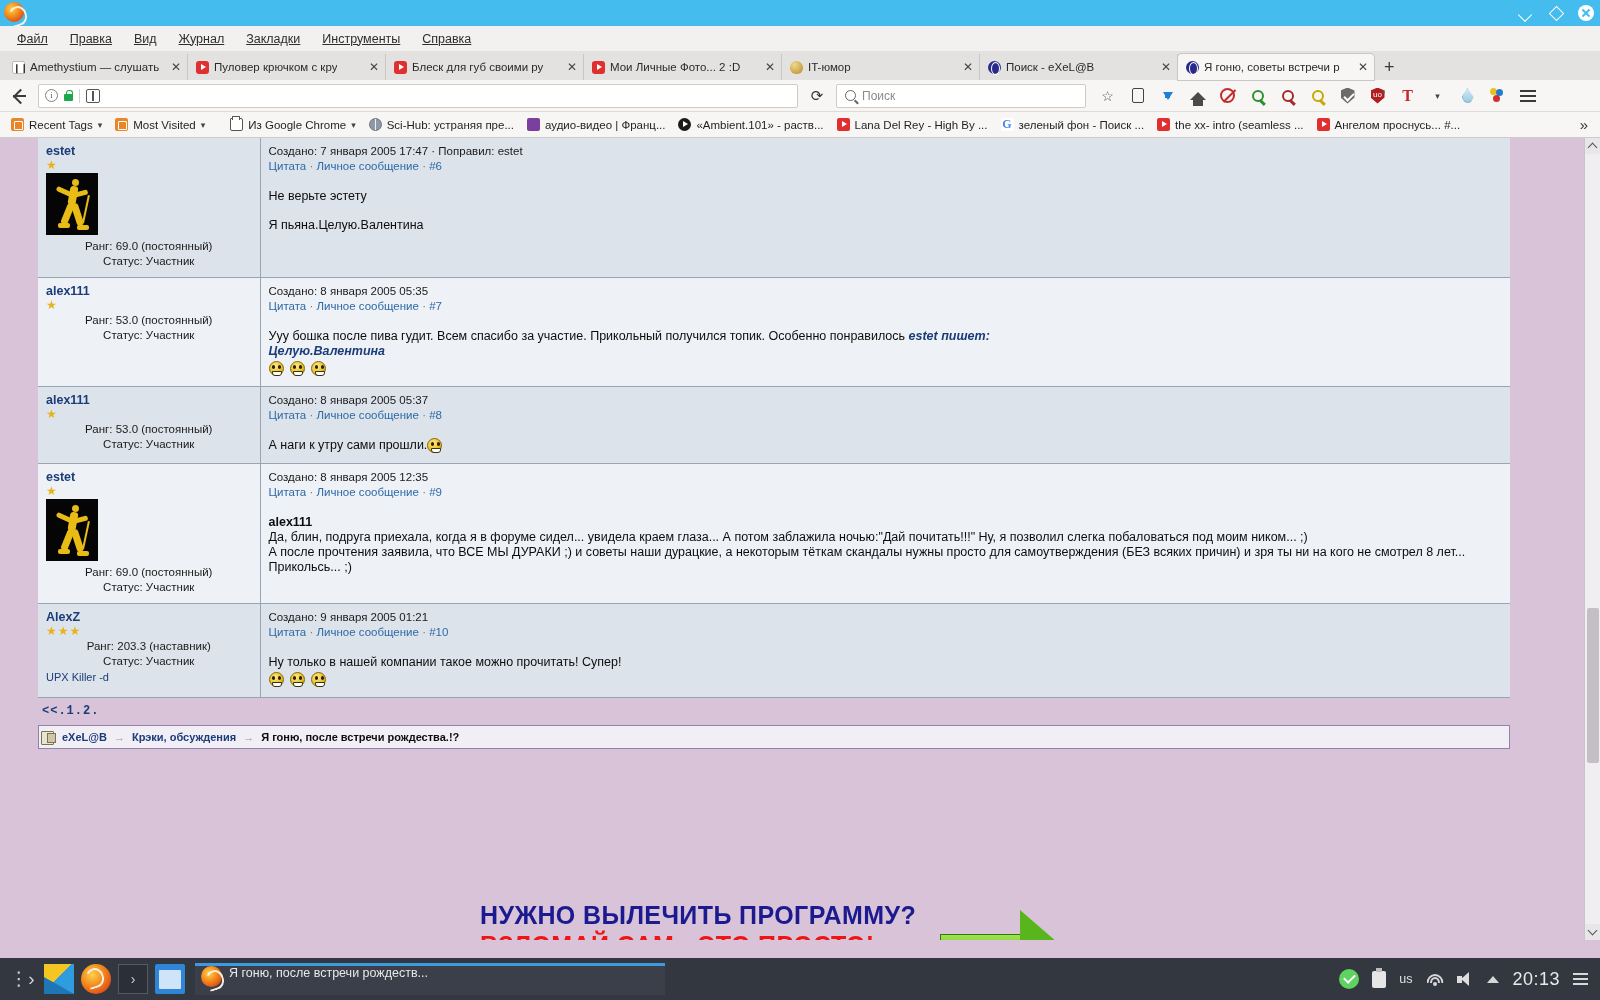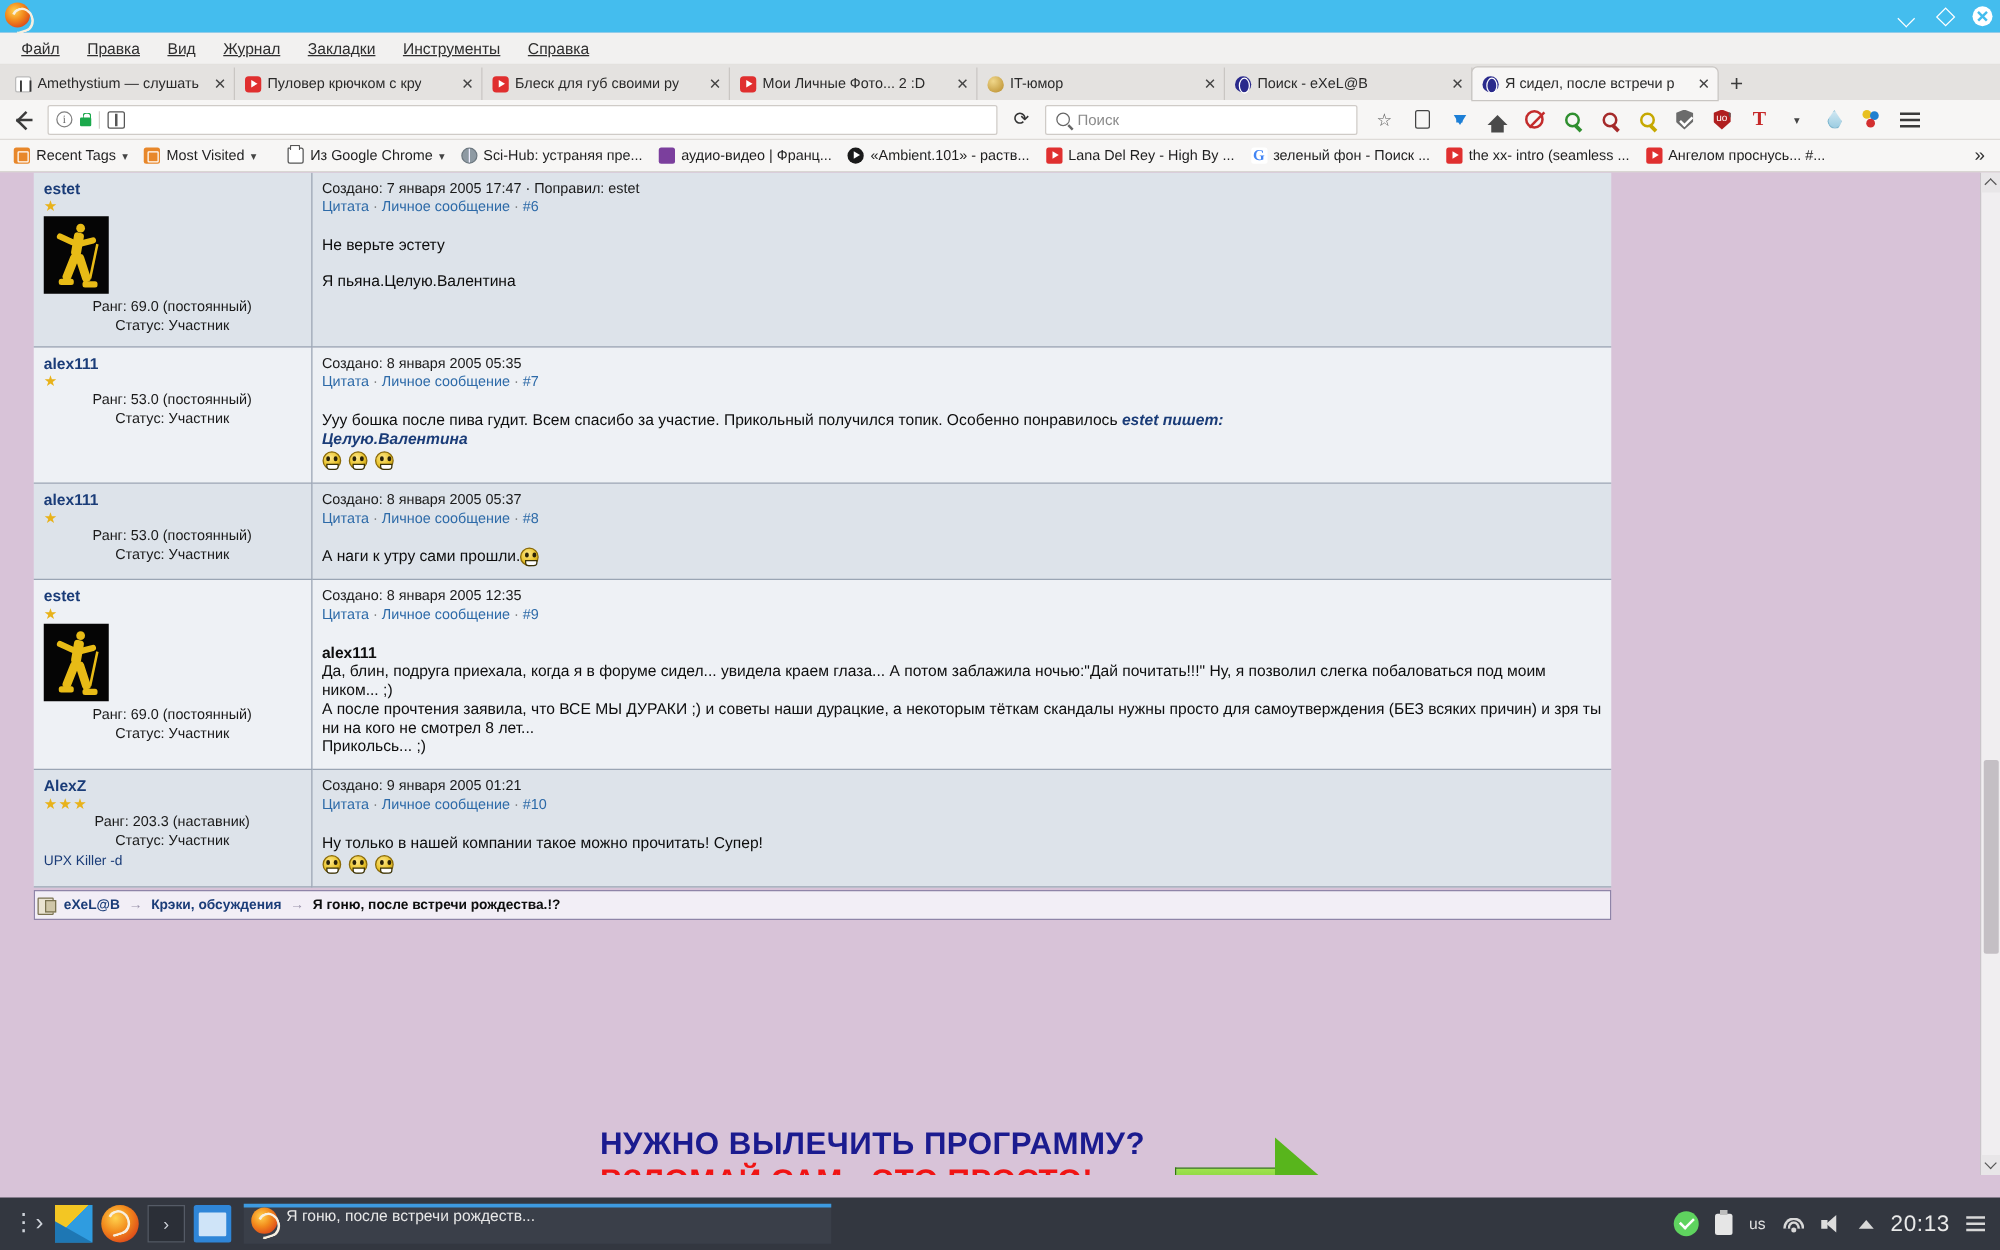--- a/index.html
+++ b/index.html
@@ -158,21 +158,21 @@
      border-left:1px solid #c9c4c9; }
   #vscroll .arrow-up, #vscroll .arrow-dn { width:16px; height:16px; position:relative; background:#e8e6e8; }
   #vscroll .arrow-up::after { content:""; position:absolute; left:4px; top:6px; width:6px; height:6px;
      border-left:1.6px solid #555; border-top:1.6px solid #555; transform:rotate(45deg); }
   #vscroll .arrow-dn { position:absolute; bottom:0; }
   #vscroll .arrow-dn::after { content:""; position:absolute; left:4px; top:3px; width:6px; height:6px;
      border-right:1.6px solid #555; border-bottom:1.6px solid #555; transform:rotate(45deg); }
   #vthumb { position:absolute; top:470px; left:2px; width:12px; height:155px; background:#c4bfc4; border-radius:2px; }
 
   
-  #forum { position:absolute; left:27px; top:0; width:1262px; }
+  #forum { position:absolute; left:38px; top:0; width:1472px; }
   .post-table { width:100%; border-collapse:collapse; }
   .post-row { background:#dde3ea; }
   .post-row.alt { background:#eef1f5; }
   .cell-user { width:222px; vertical-align:top; padding:6px 8px 8px 8px;
      border-right:1px solid #9aa5b4; border-bottom:1px solid #9aa5b4; }
   .cell-body { vertical-align:top; padding:6px 8px 10px 8px; border-bottom:1px solid #9aa5b4; }
   .uname { font-weight:bold; font-size:12.5px; color:#1a3c78; text-decoration:none; display:inline-block; }
   .stars { line-height:10px; margin:2px 0 3px 0; color:#e8b21a; font-size:12px; letter-spacing:1px; }
   .urank, .ustatus { font-size:11.5px; color:#1a1a1a; line-height:15px;text-align:center; }
   .usig { font-size:11px; color:#1a3c78; line-height:16px; }
@@ -326,21 +326,21 @@
     <span class="tlabel">IT-юмор</span>
     <span class="tclose">✕</span>
   </div>
   <div class="tab" style="width:198px">
     <span class="favicon fav-exelab"></span>
     <span class="tlabel">Поиск - eXeL@B</span>
     <span class="tclose">✕</span>
   </div>
   <div class="tab active" style="width:196px">
     <span class="favicon fav-exelab"></span>
-    <span class="tlabel">Я сидел, после встречи р</span>
+    <span class="tlabel">Я гоню, советы встречи р</span>
     <span class="tclose">✕</span>
   </div>
   <div id="newtab">+</div>
 </div>
 
 <div id="navbar">
   <div class="navbtn back-arrow"></div>
   <div id="urlbox">
     <span class="info-i">i</span>
     <span class="lock"></span>
@@ -584,20 +584,23 @@
                 <span class="emo"></span>
                 <span class="emo"></span>
                 <span class="emo"></span>
               </div>
             </div>
           </td>
         </tr>
       </tbody>
         </table>
 
+      <div class="pager">
+        <a>&lt;&lt;.1.2.</a>
+      </div>
 
       <div id="breadcrumb">
         <span class="bc-icon"></span>
         <a>eXeL@B</a>
         <span class="arr">→</span>
         <a>Крэки, обсуждения</a>
         <span class="arr">→</span>
         <span class="cur">Я гоню, после встречи рождества.!?</span>
       </div>
     </div>

